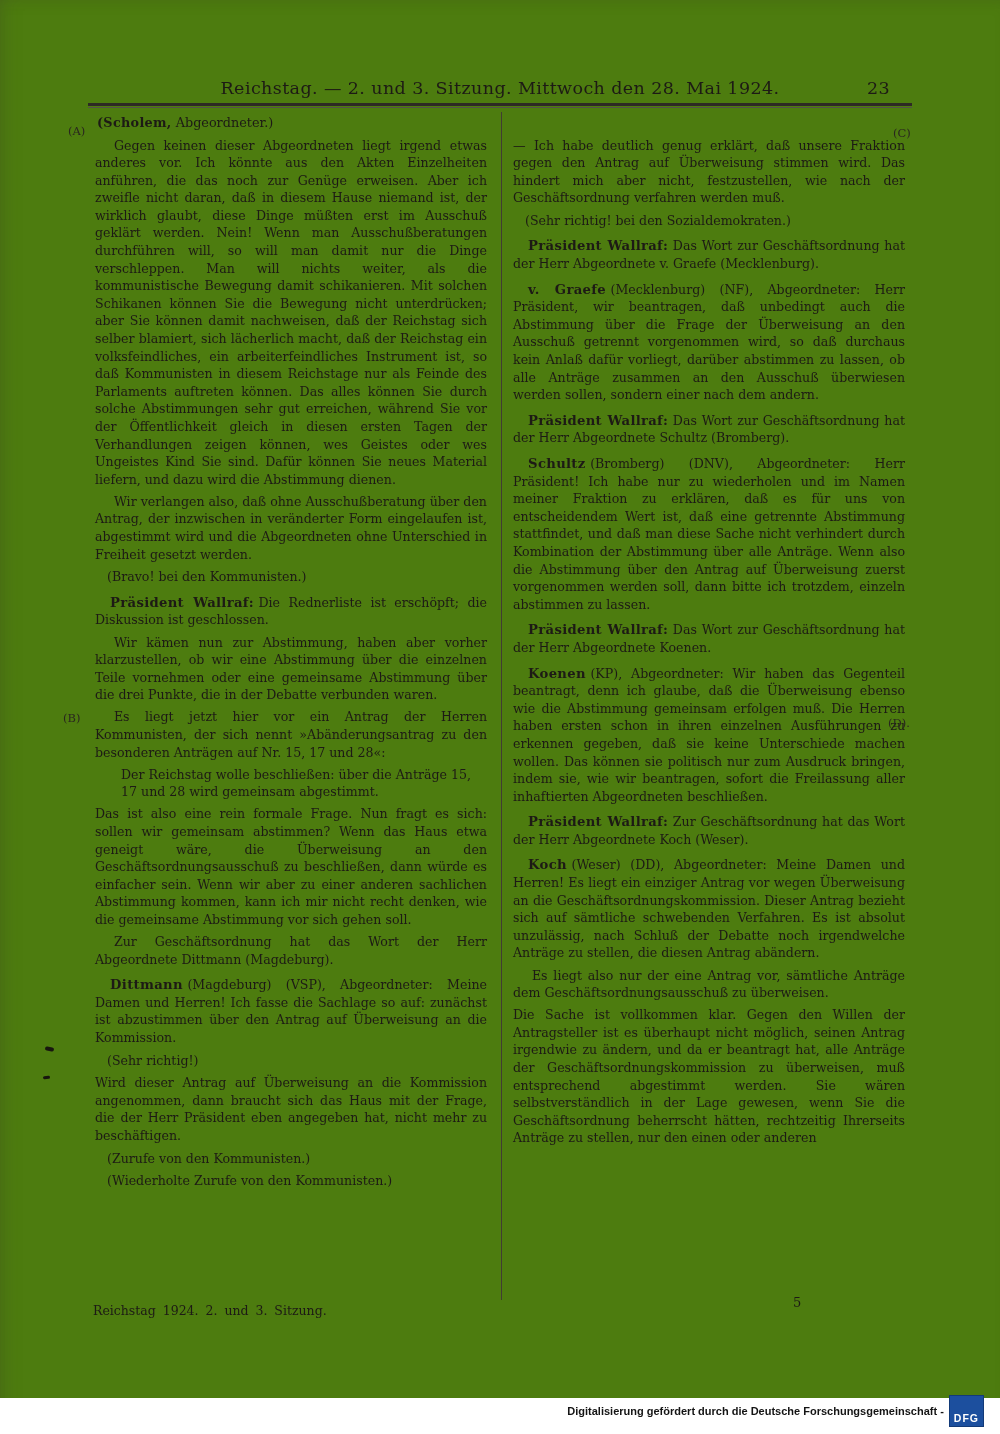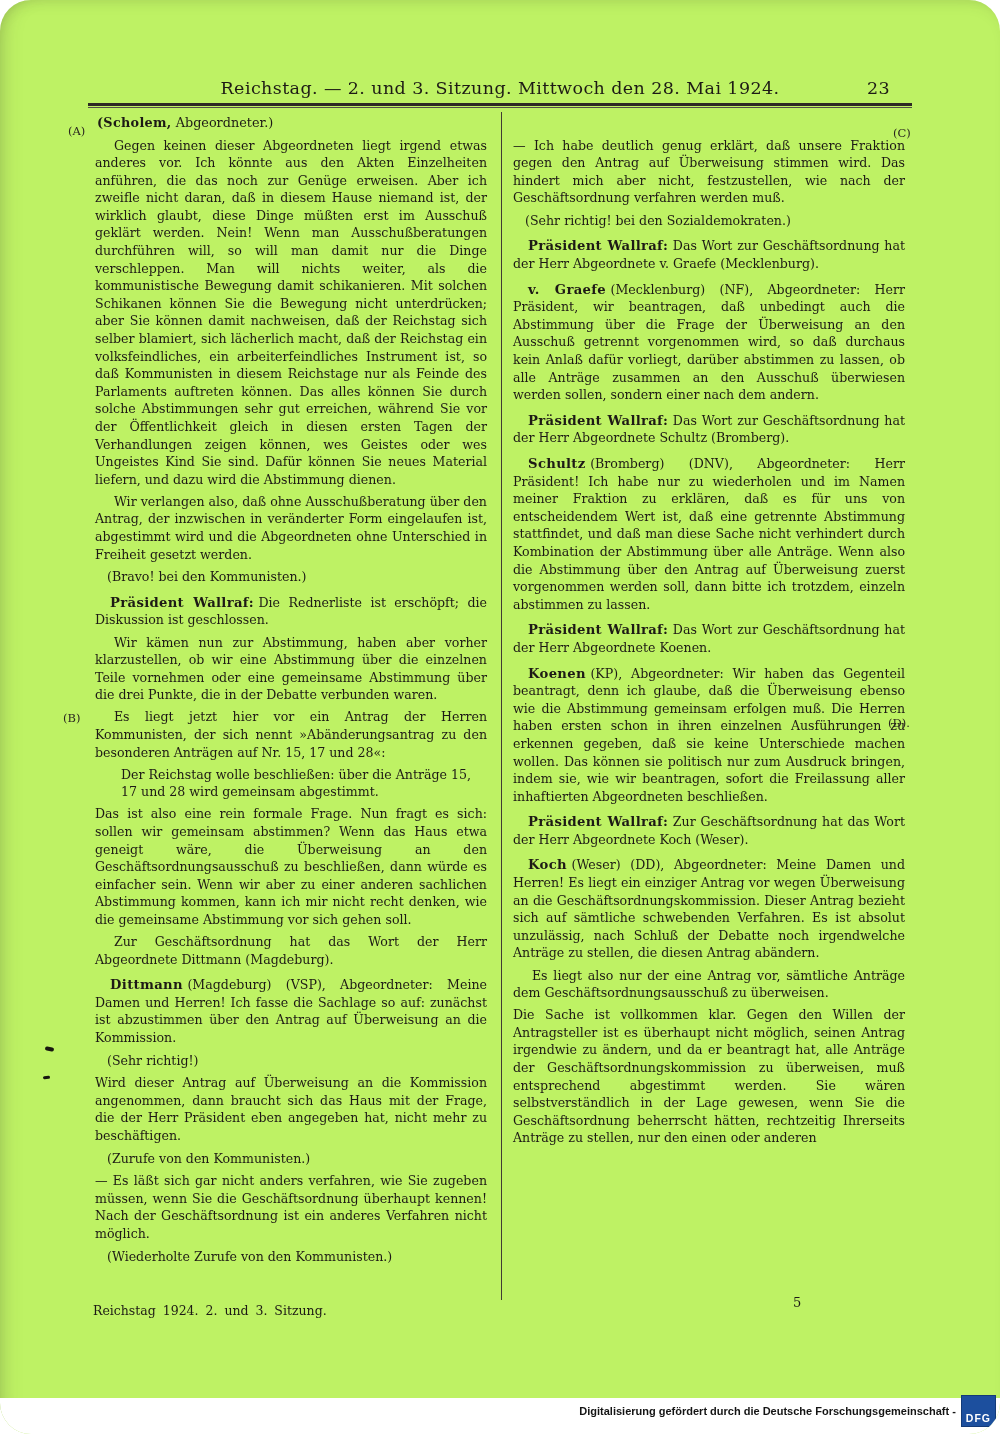--- a/index.html
+++ b/index.html
@@ -1,23 +1,22 @@
 <!DOCTYPE html>
 <html lang="de"><head>
 <meta charset="utf-8">
 <style>
   html,body { margin:0; padding:0; background:#ffffff; }
   .page {
     position:relative; width:1000px; height:1434px;
-    background:#bef264;
+    background:#4d7c0f;
     font-family:"DejaVu Serif", serif;
     color:#1d1a15;
     overflow:hidden;
     box-shadow: inset 14px 0 22px -16px rgba(60,55,45,.35), inset 0 10px 18px -14px rgba(60,55,45,.25);
-    border-radius: 31px;
   }
   
   .running-head { position:relative; margin:78px 88px 0 88px; text-align:center;
     font-size:17.5px; letter-spacing:.4px; }
   .page-number { position:absolute; right:22px; top:0; font-size:17.5px; }
   .head-rule { margin:5px 88px 0 88px; border-top:3px solid #2d2a24; border-bottom:1px solid #55504a; height:1px; }
   .speaker-note { margin:7px 0 2px 97px; font-size:12.8px; }
   .speaker-note b { letter-spacing:.3px; }
   
   .columns { display:flex; margin:2px 88px 0 95px; }
@@ -34,21 +33,21 @@
   
   .margin-mark { position:absolute; font-size:11.5px; color:#2a261f; }
   .mark-a { left:68px; top:124px; }
   .mark-b { left:63px; top:711px; }
   .mark-c { left:893px; top:126px; }
   .mark-d { left:888px; top:716px; }
   
   .footer-left { position:absolute; left:93px; top:1303px; font-size:12.5px; word-spacing:3px; }
   .sheet-number { position:absolute; left:793px; top:1295px; font-size:13px; }
   .bottom-band { position:absolute; left:0; bottom:0; width:100%; height:36px; background:#ffffff; }
-  .dfg-strip { position:absolute; right:4px; bottom:7px; display:flex; align-items:center; gap:5px;
+  .dfg-strip { position:absolute; right:16px; bottom:7px; display:flex; align-items:center; gap:5px;
     font-family:"Liberation Sans", sans-serif; font-size:11px; font-weight:bold; color:#141414; }
   .dfg-logo { background:#1c4f9e; color:#ffffff; padding:16px 4px 2px 4px; font-size:10.5px;
     letter-spacing:1px; border:1px solid #123a78; }
   
   .artifact { position:absolute; background:#18160f; border-radius:2px; }
   .artifact-1 { left:45px; top:1047px; width:9px; height:4px; transform:rotate(10deg); }
   .artifact-2 { left:43px; top:1076px; width:7px; height:3px; transform:rotate(-6deg); }
 </style>
 </head>
 <body>
@@ -81,21 +80,20 @@
       <p class="speaker"><b class="lead">Präsident Wallraf:</b><span>Die Rednerliste ist erschöpft; die Diskussion ist geschlossen.</span></p>
       <p class="para"><span>Wir kämen nun zur Abstimmung, haben aber vorher klarzustellen, ob wir eine Abstimmung über die einzelnen Teile vornehmen oder eine gemeinsame Abstimmung über die drei Punkte, die in der Debatte verbunden waren.</span></p>
       <p class="para"><span>Es liegt jetzt hier vor ein Antrag der Herren Kommunisten, der sich nennt »Abänderungsantrag zu den besonderen Anträgen auf Nr. 15, 17 und 28«:</span></p>
       <p class="quote"><span>Der Reichstag wolle beschließen: über die Anträge 15, 17 und 28 wird gemeinsam abgestimmt.</span></p>
       <p class="para flush"><span>Das ist also eine rein formale Frage. Nun fragt es sich: sollen wir gemeinsam abstimmen? Wenn das Haus etwa geneigt wäre, die Überweisung an den Geschäftsordnungsausschuß zu beschließen, dann würde es einfacher sein. Wenn wir aber zu einer anderen sachlichen Abstimmung kommen, kann ich mir nicht recht denken, wie die gemeinsame Abstimmung vor sich gehen soll.</span></p>
       <p class="para"><span>Zur Geschäftsordnung hat das Wort der Herr Abgeordnete Dittmann (Magdeburg).</span></p>
       <p class="speaker"><b class="lead">Dittmann</b><span>(Magdeburg) (VSP), Abgeordneter: Meine Damen und Herren! Ich fasse die Sachlage so auf: zunächst ist abzustimmen über den Antrag auf Überweisung an die Kommission.</span></p>
       <p class="stage"><span>(Sehr richtig!)</span></p>
       <p class="para flush"><span>Wird dieser Antrag auf Überweisung an die Kommission angenommen, dann braucht sich das Haus mit der Frage, die der Herr Präsident eben angegeben hat, nicht mehr zu beschäftigen.</span></p>
       <p class="stage"><span>(Zurufe von den Kommunisten.)</span></p>
-      <p class="para flush"><span>— Es läßt sich gar nicht anders verfahren, wie Sie zugeben müssen, wenn Sie die Geschäftsordnung überhaupt kennen! Nach der Geschäftsordnung ist ein anderes Verfahren nicht möglich.</span></p>
       <p class="stage"><span>(Wiederholte Zurufe von den Kommunisten.)</span></p>
     </div>
 
     <div class="col col-right">
       <p class="para flush"><span>— Ich habe deutlich genug erklärt, daß unsere Fraktion gegen den Antrag auf Überweisung stimmen wird. Das hindert mich aber nicht, festzustellen, wie nach der Geschäftsordnung verfahren werden muß.</span></p>
       <p class="stage"><span>(Sehr richtig! bei den Sozialdemokraten.)</span></p>
       <p class="speaker"><b class="lead">Präsident Wallraf:</b><span>Das Wort zur Geschäftsordnung hat der Herr Abgeordnete v. Graefe (Mecklenburg).</span></p>
       <p class="speaker"><b class="lead">v. Graefe</b><span>(Mecklenburg) (NF), Abgeordneter: Herr Präsident, wir beantragen, daß unbedingt auch die Abstimmung über die Frage der Überweisung an den Ausschuß getrennt vorgenommen wird, so daß durchaus kein Anlaß dafür vorliegt, darüber abstimmen zu lassen, ob alle Anträge zusammen an den Ausschuß überwiesen werden sollen, sondern einer nach dem andern.</span></p>
       <p class="speaker"><b class="lead">Präsident Wallraf:</b><span>Das Wort zur Geschäftsordnung hat der Herr Abgeordnete Schultz (Bromberg).</span></p>
       <p class="speaker"><b class="lead">Schultz</b><span>(Bromberg) (DNV), Abgeordneter: Herr Präsident! Ich habe nur zu wiederholen und im Namen meiner Fraktion zu erklären, daß es für uns von entscheidendem Wert ist, daß eine getrennte Abstimmung stattfindet, und daß man diese Sache nicht verhindert durch Kombination der Abstimmung über alle Anträge. Wenn also die Abstimmung über den Antrag auf Überweisung zuerst vorgenommen werden soll, dann bitte ich trotzdem, einzeln abstimmen zu lassen.</span></p>

